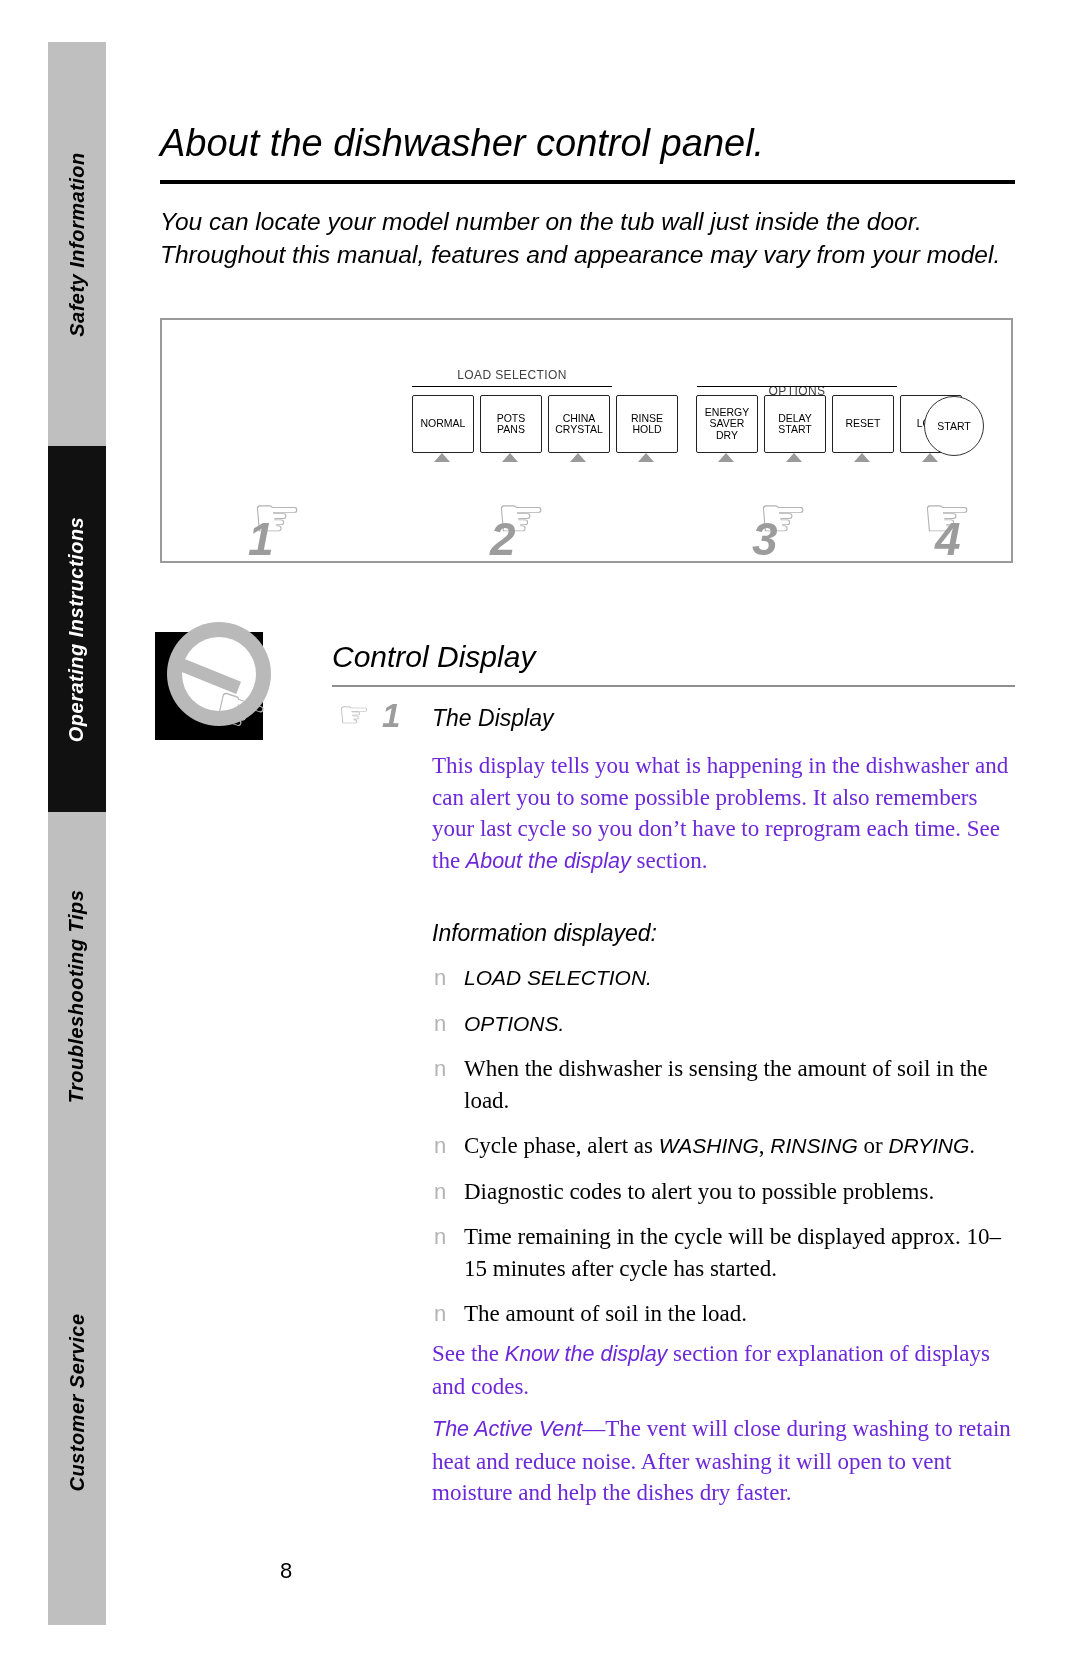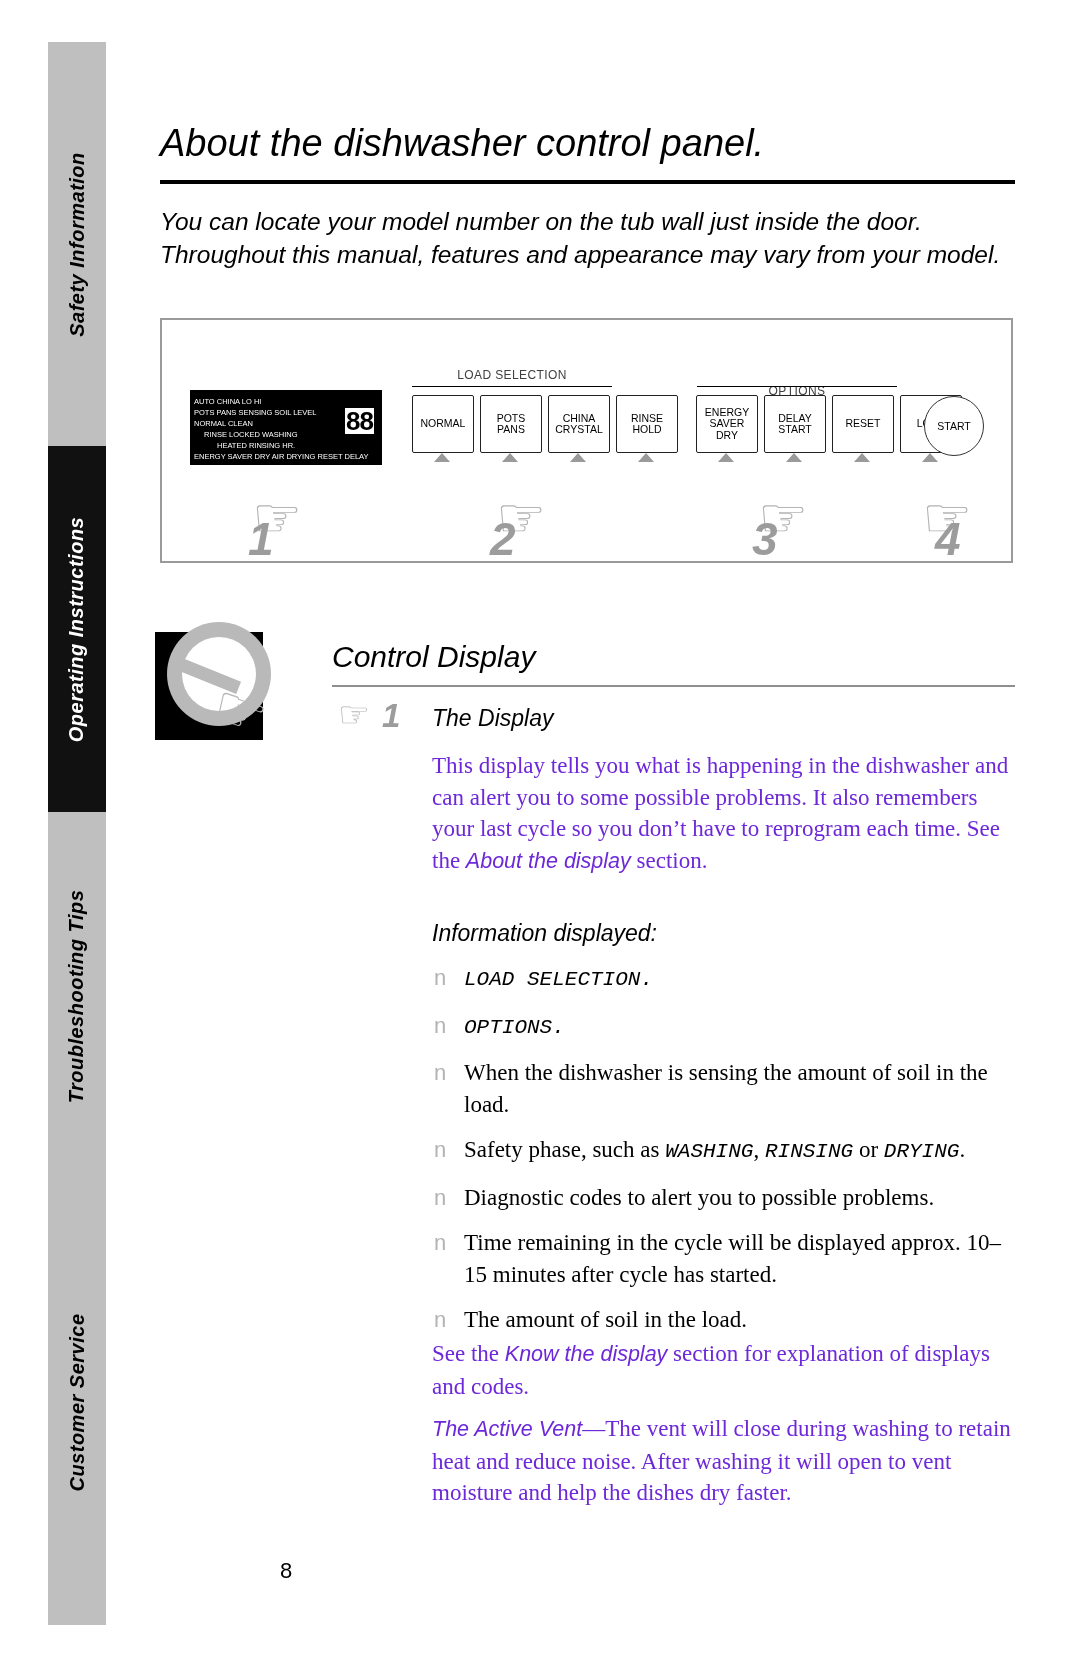--- a/index.html
+++ b/index.html
@@ -355,21 +355,21 @@
   }
   .blt .mk {
     position: absolute;
     left: 2px;
     top: 0px;
     color: #b3b3b3;
     font-family: "Liberation Sans", sans-serif;
     font-size: 22px;
   }
   .blt .sans-i {
-    font-family: Liberation Mono, monospace;
+    font-family: Liberation Sans, sans-serif;
     font-style: italic;
     font-size: 21px;
   }
 
   #para2 { top: 1338px; }
   #para2 .sans-i, #para3 .sans-i {
     font-family: "Liberation Sans", sans-serif;
     font-style: italic;
     font-size: 21.5px;
   }
@@ -407,29 +407,20 @@
   <div id="page-title">About the dishwasher control panel.</div>
   <div id="title-rule"></div>
 
   <div id="intro">
     <span>You can locate your model number on the tub wall just inside the door.</span>
     <span class="l2">Throughout this manual, features and appearance may vary from your model.</span>
   </div>
 
   <div id="panel-box">
 
-    <div id="lcd">
-      <div class="row r1">AUTO CHINA    LO  HI</div>
-      <div class="row r2">POTS PANS      SENSING SOIL LEVEL</div>
-      <div class="row r3">NORMAL                CLEAN</div>
-      <div class="row r4">RINSE    LOCKED WASHING</div>
-      <div class="row r5">HEATED RINSING       HR.</div>
-      <div class="row r6">ENERGY SAVER DRY AIR DRYING   RESET DELAY</div>
-      <div class="seg">88</div>
-    </div>
 
     <div class="grp-label" id="grp-load-label">LOAD SELECTION</div>
     <div class="grp-rule" id="grp-load-rule"></div>
     <div class="grp-label" id="grp-opt-label">OPTIONS</div>
     <div class="grp-rule" id="grp-opt-rule"></div>
 
     <div class="pbtn" style="left:250px;">NORMAL</div>
     <div class="pbtn" style="left:318px;">POTS<br>PANS</div>
     <div class="pbtn" style="left:386px;">CHINA<br>CRYSTAL</div>
     <div class="pbtn" style="left:454px;">RINSE<br>HOLD</div>
@@ -491,21 +482,21 @@
     <div class="blt">
       <span class="mk">n</span>
       <span class="sans-i">OPTIONS.</span>
     </div>
     <div class="blt">
       <span class="mk">n</span>
       <span>When the dishwasher is sensing the amount of soil in the load.</span>
     </div>
     <div class="blt">
       <span class="mk">n</span>
-      <span>Safety phase, such as </span><span class="sans-i">WASHING</span><span>, </span><span class="sans-i">RINSING</span><span> or </span><span class="sans-i">DRYING</span><span>.</span>
+      <span>Cycle phase, alert as </span><span class="sans-i">WASHING</span><span>, </span><span class="sans-i">RINSING</span><span> or </span><span class="sans-i">DRYING</span><span>.</span>
     </div>
     <div class="blt">
       <span class="mk">n</span>
       <span>Diagnostic codes to alert you to possible problems.</span>
     </div>
     <div class="blt">
       <span class="mk">n</span>
       <span>Time remaining in the cycle will be displayed approx. 10–15 minutes after cycle has started.</span>
     </div>
     <div class="blt">

